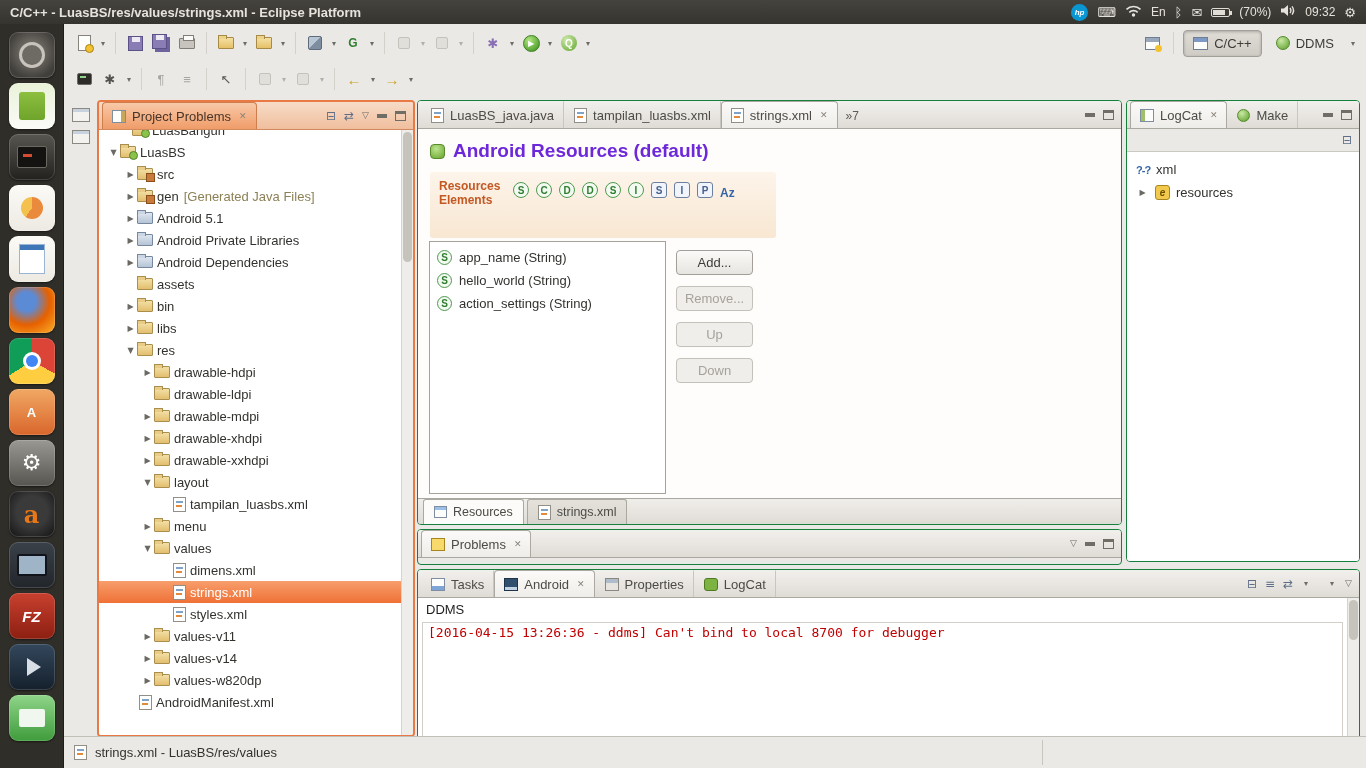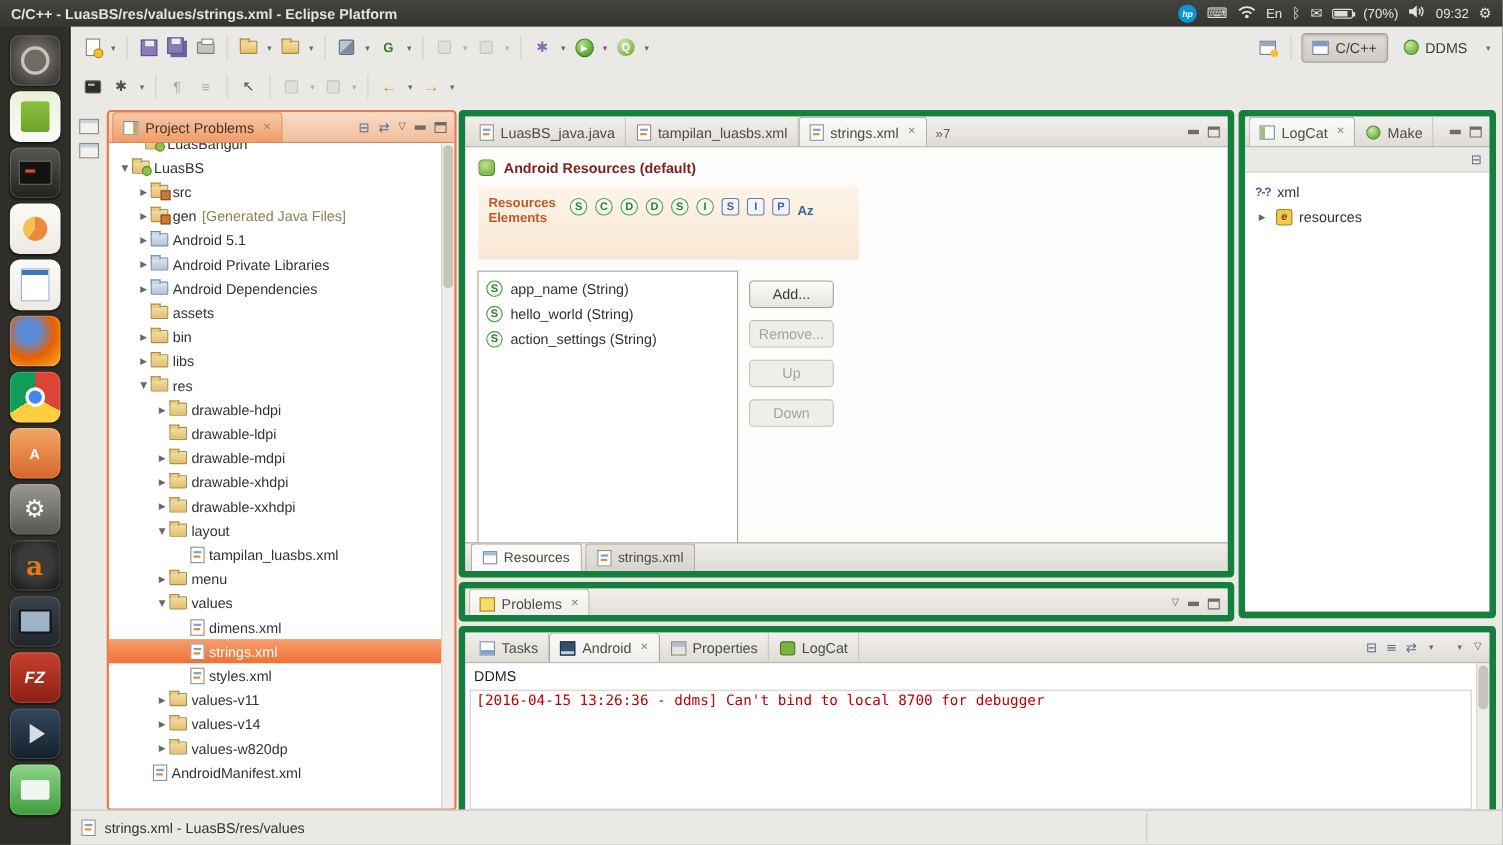--- a/index.html
+++ b/index.html
@@ -92,21 +92,21 @@
   .pi-cpp { width:15px; height:13px; background:#FDFDFB; border:1px solid #6E7E96; box-shadow:inset 0 4px 0 #7E9AC4; }
   .pi-ddms { width:14px; height:14px; border-radius:50%; background:radial-gradient(circle at 35% 30%, #CBE8A4, #69A93A 85%); border:1px solid #558A2C; }
   .pi-open { width:15px; height:13px; background:#FDFDFB; border:1px solid #6E7E96; box-shadow:inset 0 4px 0 #9AA8BC; position:relative; }
   .pi-open::after { content:""; position:absolute; right:-3px; bottom:-3px; width:7px; height:7px; background:#F2C230; border-radius:50%; }
 
   
   .fastview { position:absolute; left:0; top:76px; width:33px; bottom:28px; }
   .fv-ic { width:18px; height:14px; border:1px solid #8B897F; background:#F4F2EE; margin:8px auto 0; box-shadow:inset 0 3px 0 #C7D2DE; }
 
   
-  .view { position:absolute; background:#EBE9E5; border:6px solid #15803d; border-radius:4px; overflow:hidden; }
+  .view { position:absolute; background:#EBE9E5; border:1px solid #15803d; border-radius:4px; overflow:hidden; }
   .vtabs { height:28px; display:flex; align-items:flex-end; background:linear-gradient(#F2F0ED,#DFDCD6); border-bottom:1px solid #ABA8A1; padding-left:3px; }
   .vtab { height:27px; display:flex; align-items:center; gap:6px; padding:0 9px; color:#4C4B46; white-space:nowrap;
     border:1px solid transparent; border-bottom:none; border-top-left-radius:4px; border-top-right-radius:4px; }
   .vtab.inactive { border-right:1px solid #C9C6C0; border-radius:0; }
   .vtab.active { background:linear-gradient(#FBFAF8,#EFEDE9); border-color:#ABA8A1; }
   .vtabs-right { margin-left:auto; display:flex; align-items:center; gap:8px; padding-right:7px; height:100%; }
   .tclose { font-size:9px; color:#8A837B; margin-left:2px; font-family:"DejaVu Sans",sans-serif; }
   .hicon { font-size:12px; color:#5E6E88; line-height:1; font-family:"DejaVu Sans",sans-serif; }
   .hicon.menu { font-size:9px; color:#6B6963; }
   .wmin { width:10px; height:4px; background:#6F6D66; }
@@ -145,21 +145,21 @@
   .fx::before { content:""; position:absolute; top:3px; left:2px; right:2px; height:2px; background:#7FA3C8; }
   .fx::after { content:""; position:absolute; top:7px; left:2px; width:6px; height:2px; background:#E2893B; }
   .tree .fx { margin-left:2px; }
 
   
   .editor { left:353px; top:76px; width:705px; height:425px; }
   .eoverflow { margin-left:8px; color:#5E5C57; font-size:12px; padding-bottom:5px; }
   .econtent { position:absolute; left:0; right:0; top:28px; bottom:26px; background:#FEFDFB; }
   .eheading { display:flex; align-items:center; gap:8px; padding:11px 10px 3px 12px; }
   .android-ic { width:15px; height:15px; border-radius:4px; background:radial-gradient(circle at 40% 30%, #BCE48E, #76AF3D 85%); border:1px solid #598A2B; }
-  .ehead-text { color:#7f1d1d; font-weight:bold; font-size:13px; }
+  .ehead-text { color:#6d28d9; font-weight:bold; font-size:19px; }
   .esection { margin:7px 0 0 12px; width:346px; min-height:66px; background:linear-gradient(#FDF4EA,#F8E7D2); border-radius:3px; display:flex; gap:12px; padding:7px 9px; }
   .esec-label { width:62px; color:#C35823; font-weight:bold; font-size:12px; line-height:1.2; word-break:break-all; }
   .badges { display:flex; gap:7px; align-items:flex-start; padding-top:3px; }
   .bc { width:16px; height:16px; border-radius:50%; border:1px solid #4E9A4E; color:#2F7D2F; background:#F3FAF1; font-size:10px; font-weight:bold;
     display:inline-flex; align-items:center; justify-content:center; flex:none; }
   .bs { border-radius:3px; border-color:#6B7F9E; color:#44608C; background:#F1F4FA; }
   .az { color:#3465A4; font-weight:bold; font-size:12px; padding-top:4px; }
   .elist { position:absolute; left:11px; top:112px; width:237px; height:253px; border:1px solid #A5A29B; background:#FFF; padding:4px 0; }
   .eli { height:23px; display:flex; align-items:center; gap:7px; padding:0 7px; }
   .eli .bc { width:15px; height:15px; }

